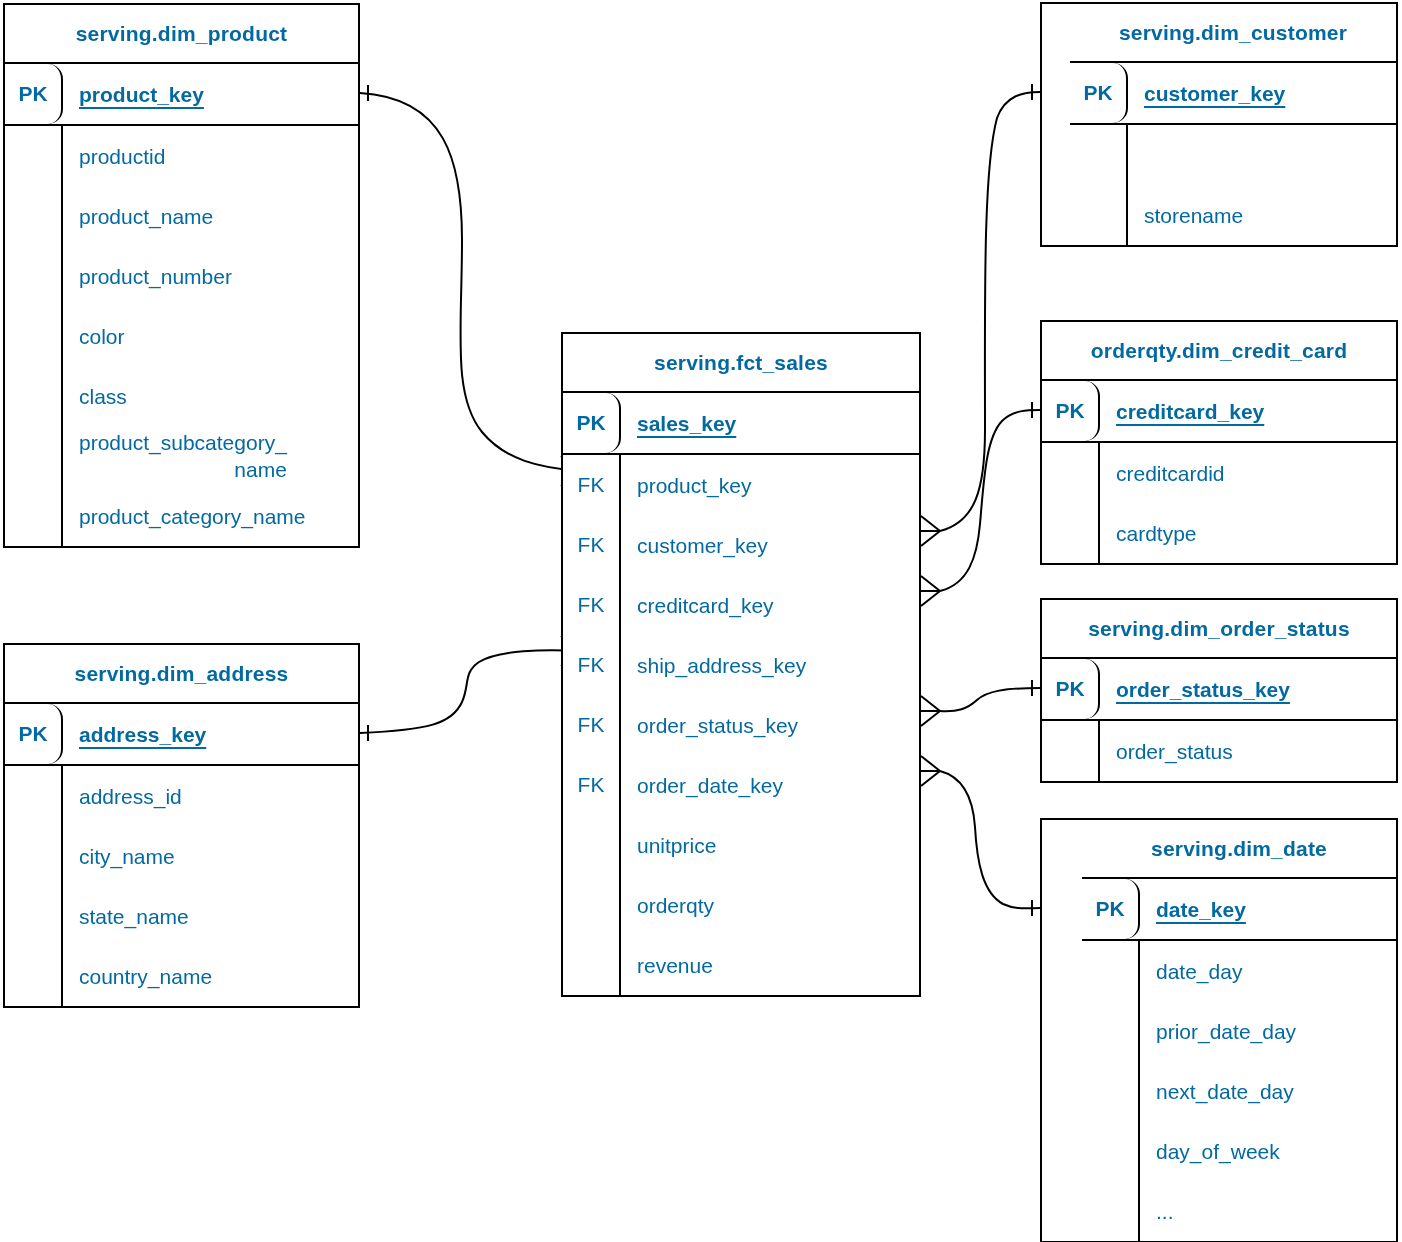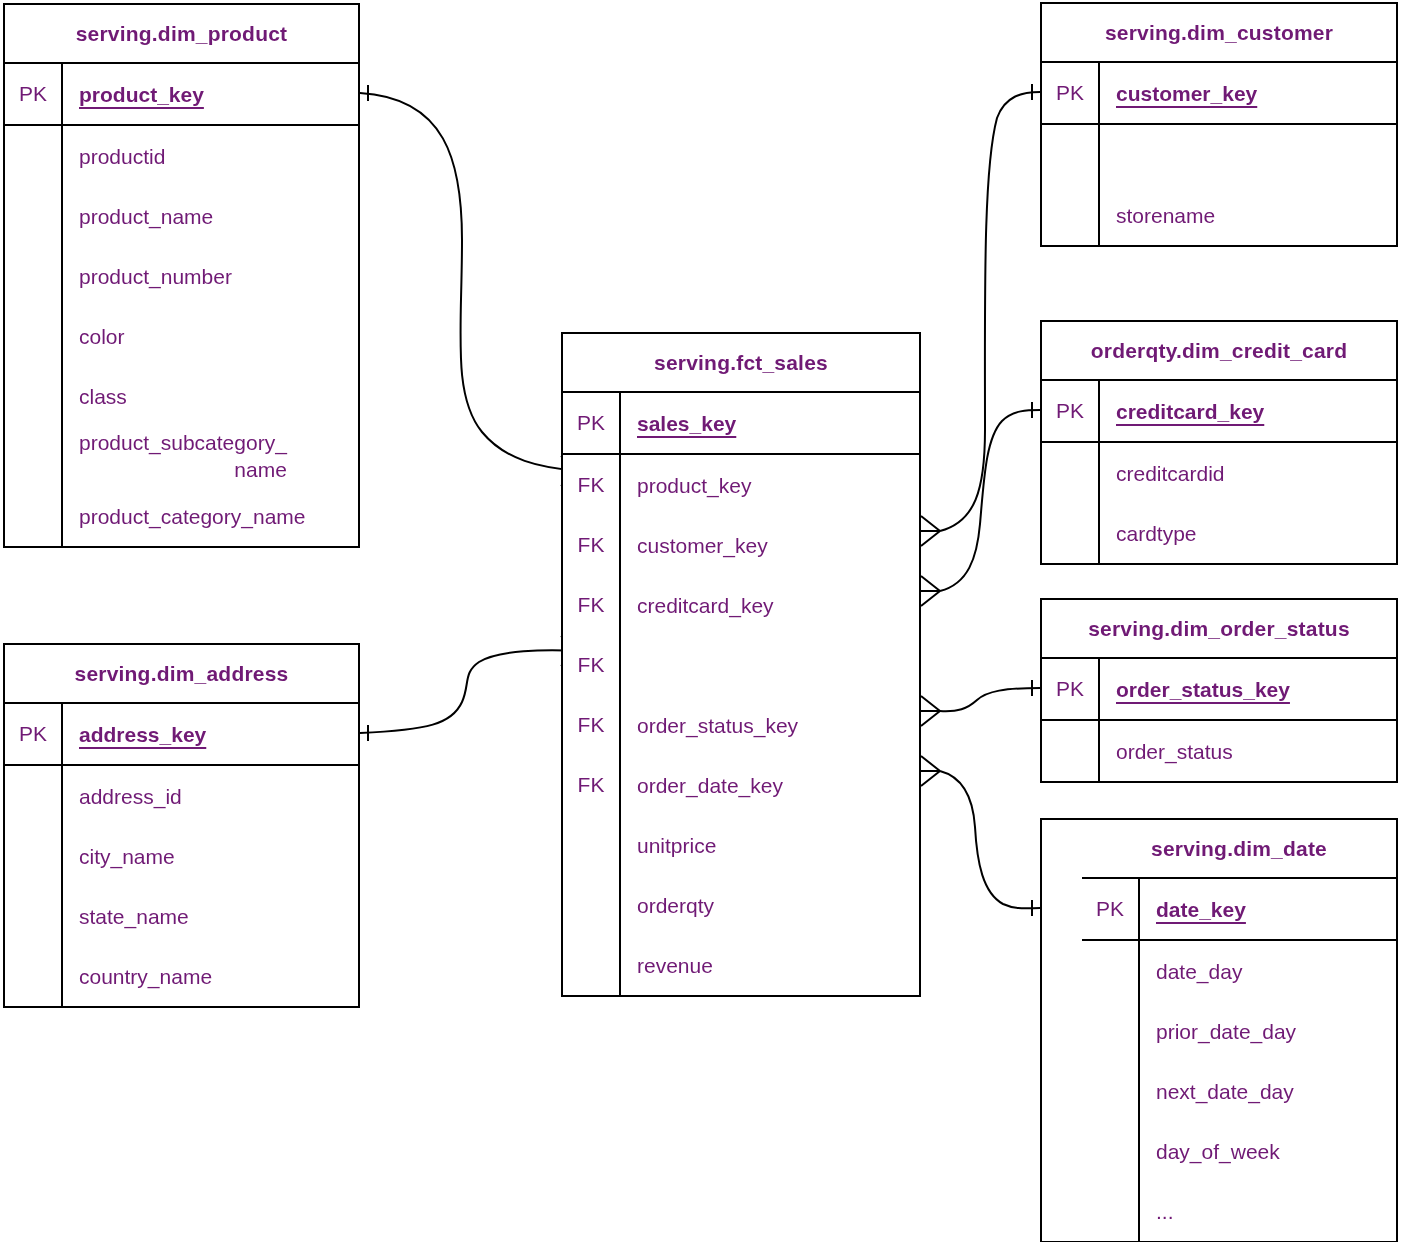--- a/index.html
+++ b/index.html
@@ -1,37 +1,37 @@
 <!DOCTYPE html>
 <html><head>
 <meta charset="utf-8">
 <style>
   html,body{margin:0;padding:0;background:#ffffff;}
   .canvas{
     position:relative;width:1402px;height:1242px;background:#ffffff;
-    font-family:"Liberation Sans","DejaVu Sans",sans-serif;color:#701a75;
+    font-family:"Liberation Sans","DejaVu Sans",sans-serif;color:#0369a1;
     overflow:hidden;
   }
   .tbl{
     position:absolute;background:#ffffff;border:2px solid #000;
     box-sizing:border-box;z-index:2;
   }
   .tbl-title{
     box-sizing:border-box;height:59px;border-bottom:2px solid #000;
     display:flex;align-items:center;justify-content:center;
     font-weight:bold;font-size:21px;letter-spacing:.2px;
   }
   .row{display:flex;height:60px;box-sizing:border-box;}
   .row.pk-row{height:62px;border-bottom:2px solid #000;}
   .keycell{
     box-sizing:border-box;width:58px;border-right:2px solid #000;
     display:flex;align-items:center;justify-content:center;
     font-size:21px;flex:0 0 58px;
   }
-  .keycell.pk{font-weight:normal;}
+  .keycell.pk{font-weight:bold;border-radius:15px;}
   .fieldcell{
     flex:1;display:flex;align-items:center;padding-left:16px;
     font-size:21px;white-space:pre-line;line-height:27px;text-align:right;
   }
   .fieldcell.pk-field{
     font-weight:bold;
     text-decoration:underline;
     text-decoration-thickness:2px;
     text-underline-offset:5px;
   }
@@ -150,20 +150,21 @@
     <div class="row">
         <div class="keycell">FK</div>
         <div class="fieldcell">customer_key</div>
       </div>
     <div class="row">
         <div class="keycell">FK</div>
         <div class="fieldcell">creditcard_key</div>
       </div>
     <div class="row">
         <div class="keycell">FK</div>
+        <div class="fieldcell">ship_address_key</div>
       </div>
     <div class="row">
         <div class="keycell">FK</div>
         <div class="fieldcell">order_status_key</div>
       </div>
     <div class="row">
         <div class="keycell">FK</div>
         <div class="fieldcell">order_date_key</div>
       </div>
     <div class="row">
@@ -173,21 +174,21 @@
     <div class="row">
         <div class="keycell"></div>
         <div class="fieldcell">orderqty</div>
       </div>
     <div class="row">
         <div class="keycell"></div>
         <div class="fieldcell">revenue</div>
       </div>
   </div>
 
-  <div class="tbl" style="left:1040px;top:2px;width:358px;">
+  <div class="tbl" style="left:1040px;top:2px;width:358px;padding-left:28px;">
     <div class="tbl-title">serving.dim_customer</div>
     <div class="row pk-row">
       <div class="keycell pk">PK</div>
       <div class="fieldcell pk-field">customer_key</div>
     </div>
     <div class="row">
         <div class="keycell"></div>
       </div>
     <div class="row">
         <div class="keycell"></div>

